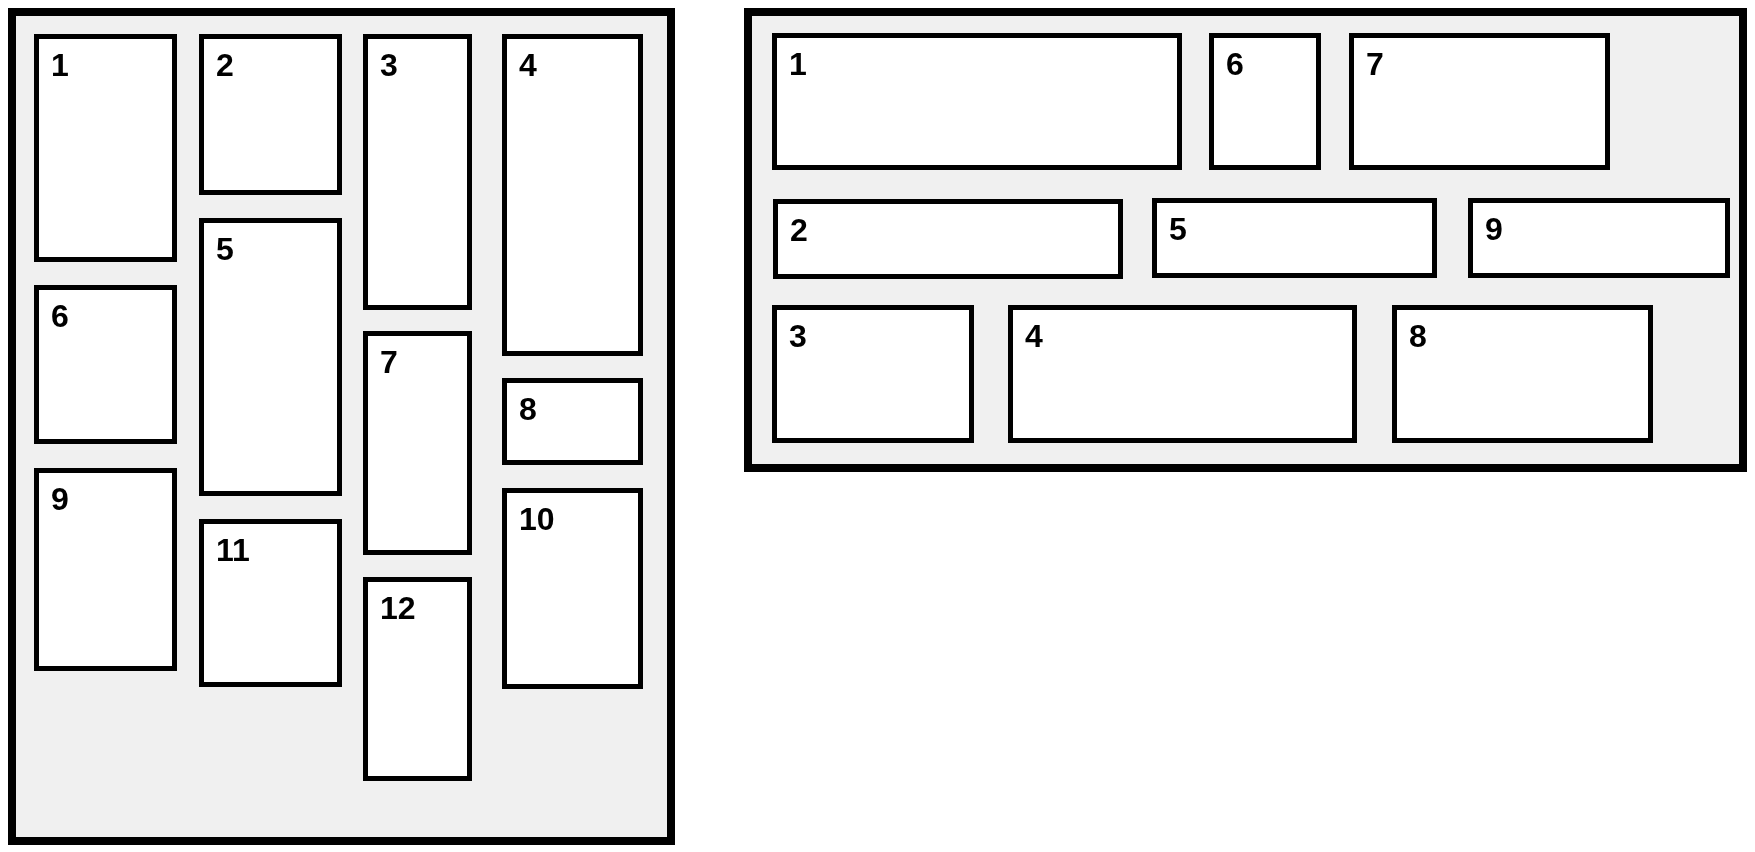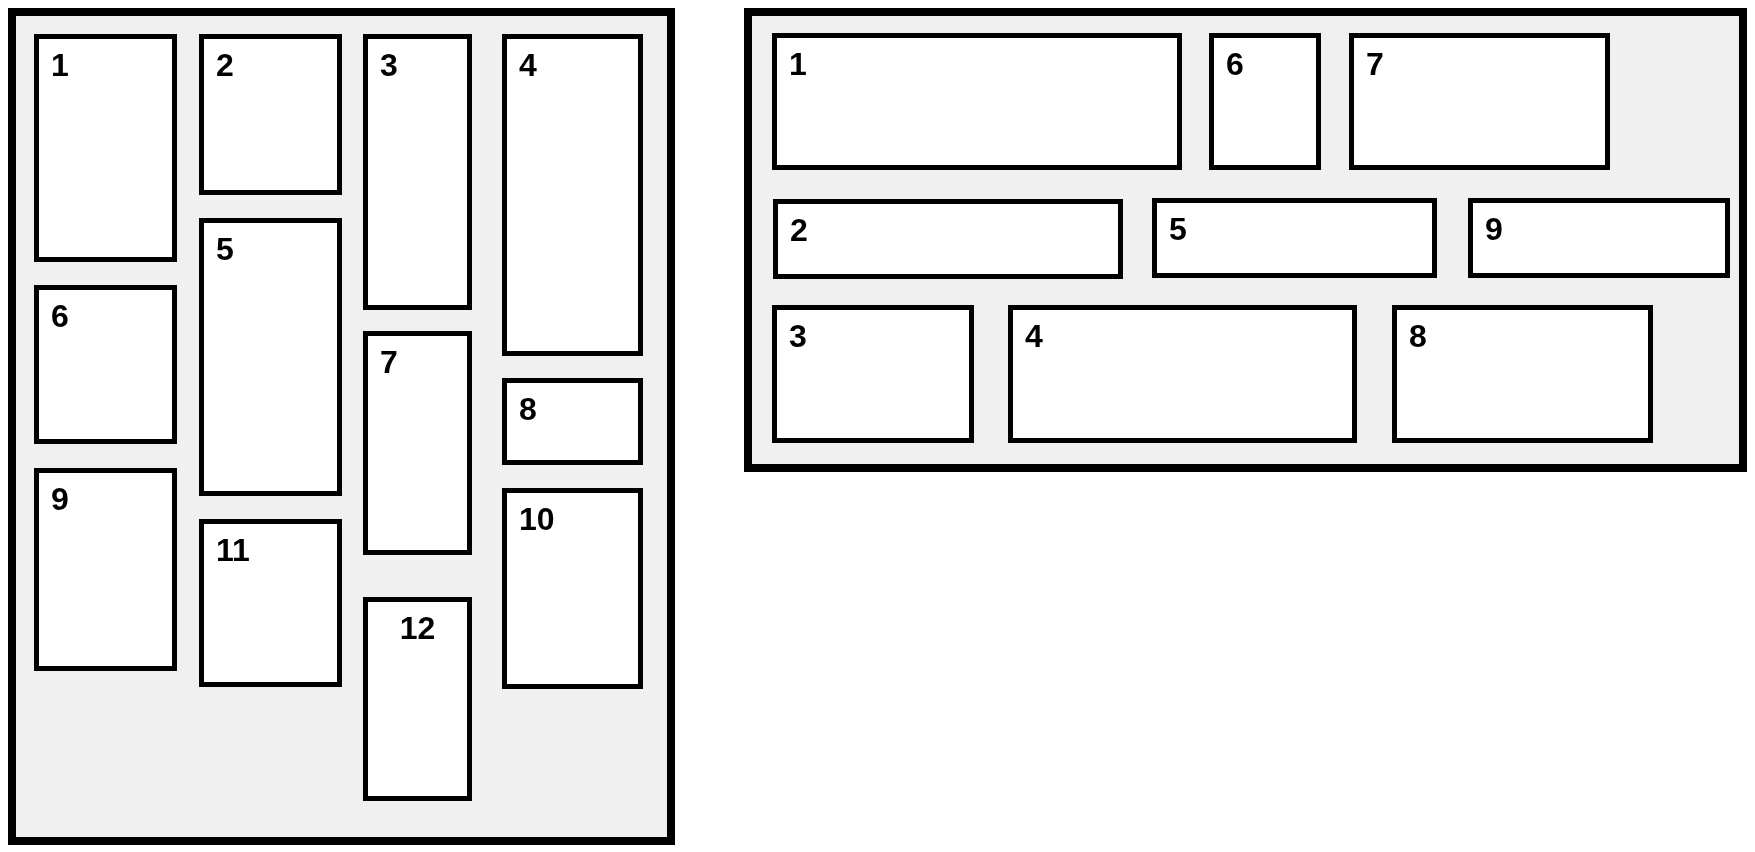--- a/index.html
+++ b/index.html
@@ -67,21 +67,21 @@
       </div>
       <div class="box" style="left: 18px; top: 452px; width: 143px; height: 203px;">
         <span class="num">9</span>
       </div>
       <div class="box" style="left: 486px; top: 472px; width: 141px; height: 201px;">
         <span class="num">10</span>
       </div>
       <div class="box" style="left: 183px; top: 503px; width: 143px; height: 168px;">
         <span class="num">11</span>
       </div>
-      <div class="box" style="left: 347px; top: 581px; width: 109px; height: 204px; text-align: center;">
+      <div class="box" style="left: 347px; top: 561px; width: 109px; height: 204px;">
         <span class="num">12</span>
       </div>
     </div>
   <div class="panel" id="panel-right" style="left: 744px; top: 8px; width: 1003px; height: 464px;">
       <div class="box" style="left: 20px; top: 17px; width: 410px; height: 137px;">
         <span class="num">1</span>
       </div>
       <div class="box" style="left: 21px; top: 183px; width: 350px; height: 80px;">
         <span class="num">2</span>
       </div>

